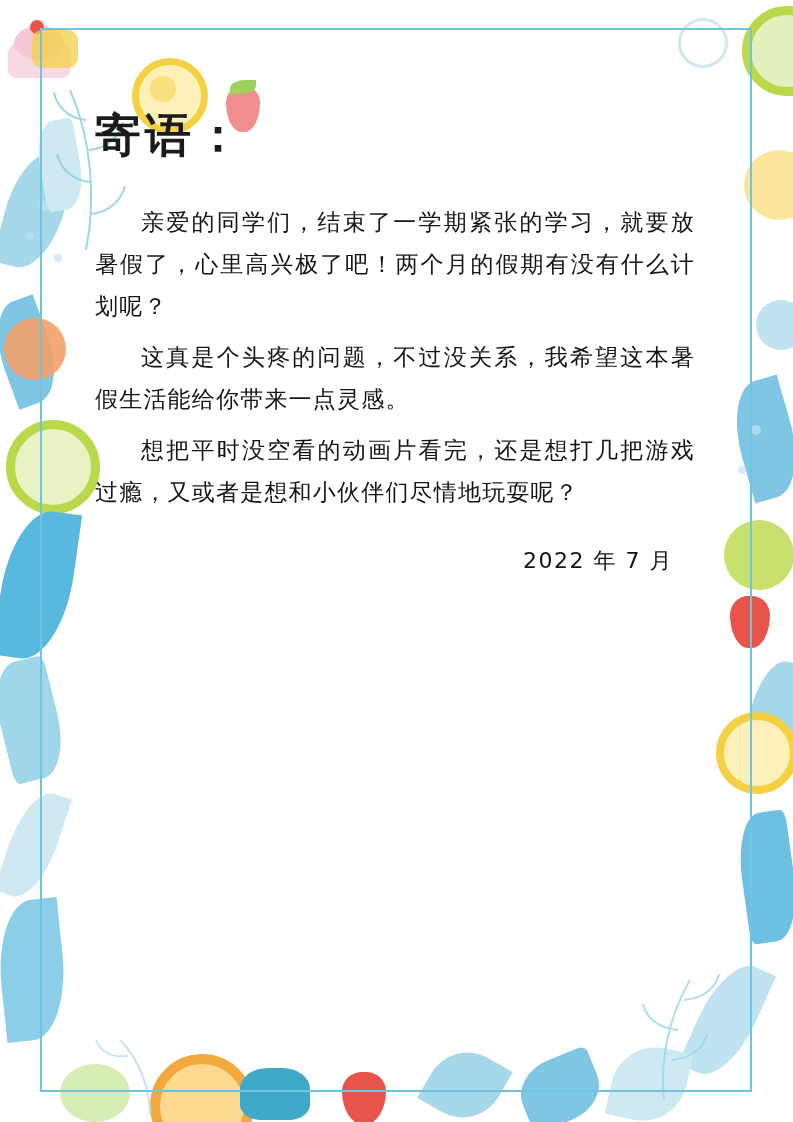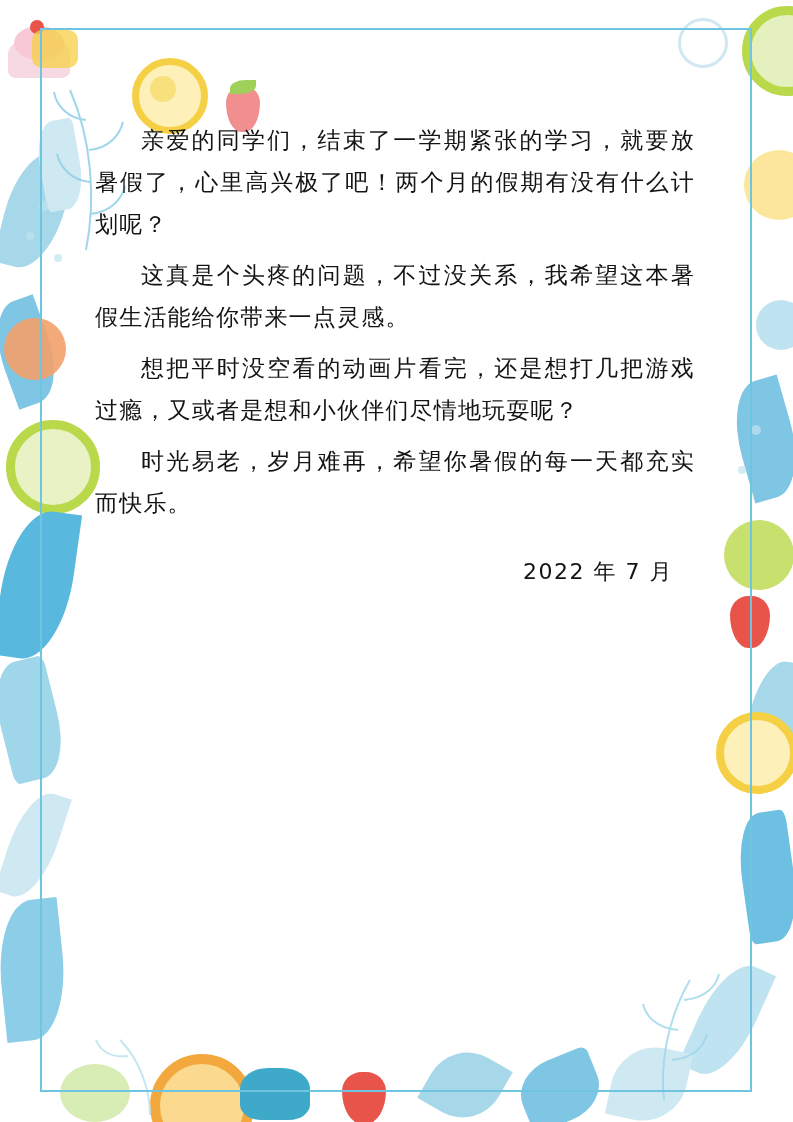--- a/index.html
+++ b/index.html
@@ -169,22 +169,22 @@
         <circle cx="58" cy="258" r="4"></circle>
         <circle cx="756" cy="430" r="5"></circle>
         <circle cx="742" cy="470" r="4"></circle>
       </g>
     </svg>
   </div>
 
   <div class="frame"></div>
 
   <div class="content">
+    <h1 class="title">寄语：</h1>
 
     <p class="para">亲爱的同学们，结束了一学期紧张的学习，就要放暑假了，心里高兴极了吧！两个月的假期有没有什么计划呢？</p>
     <p class="para">这真是个头疼的问题，不过没关系，我希望这本暑假生活能给你带来一点灵感。</p>
     <p class="para">想把平时没空看的动画片看完，还是想打几把游戏过瘾，又或者是想和小伙伴们尽情地玩耍呢？</p>
-    <p class="para">时光易老，岁月难再，希望你暑假的每一天都充实而快乐。</p>
 
     <div class="sign">2022 年 7 月</div>
   </div>
 
 </div>
 
 </body></html>

